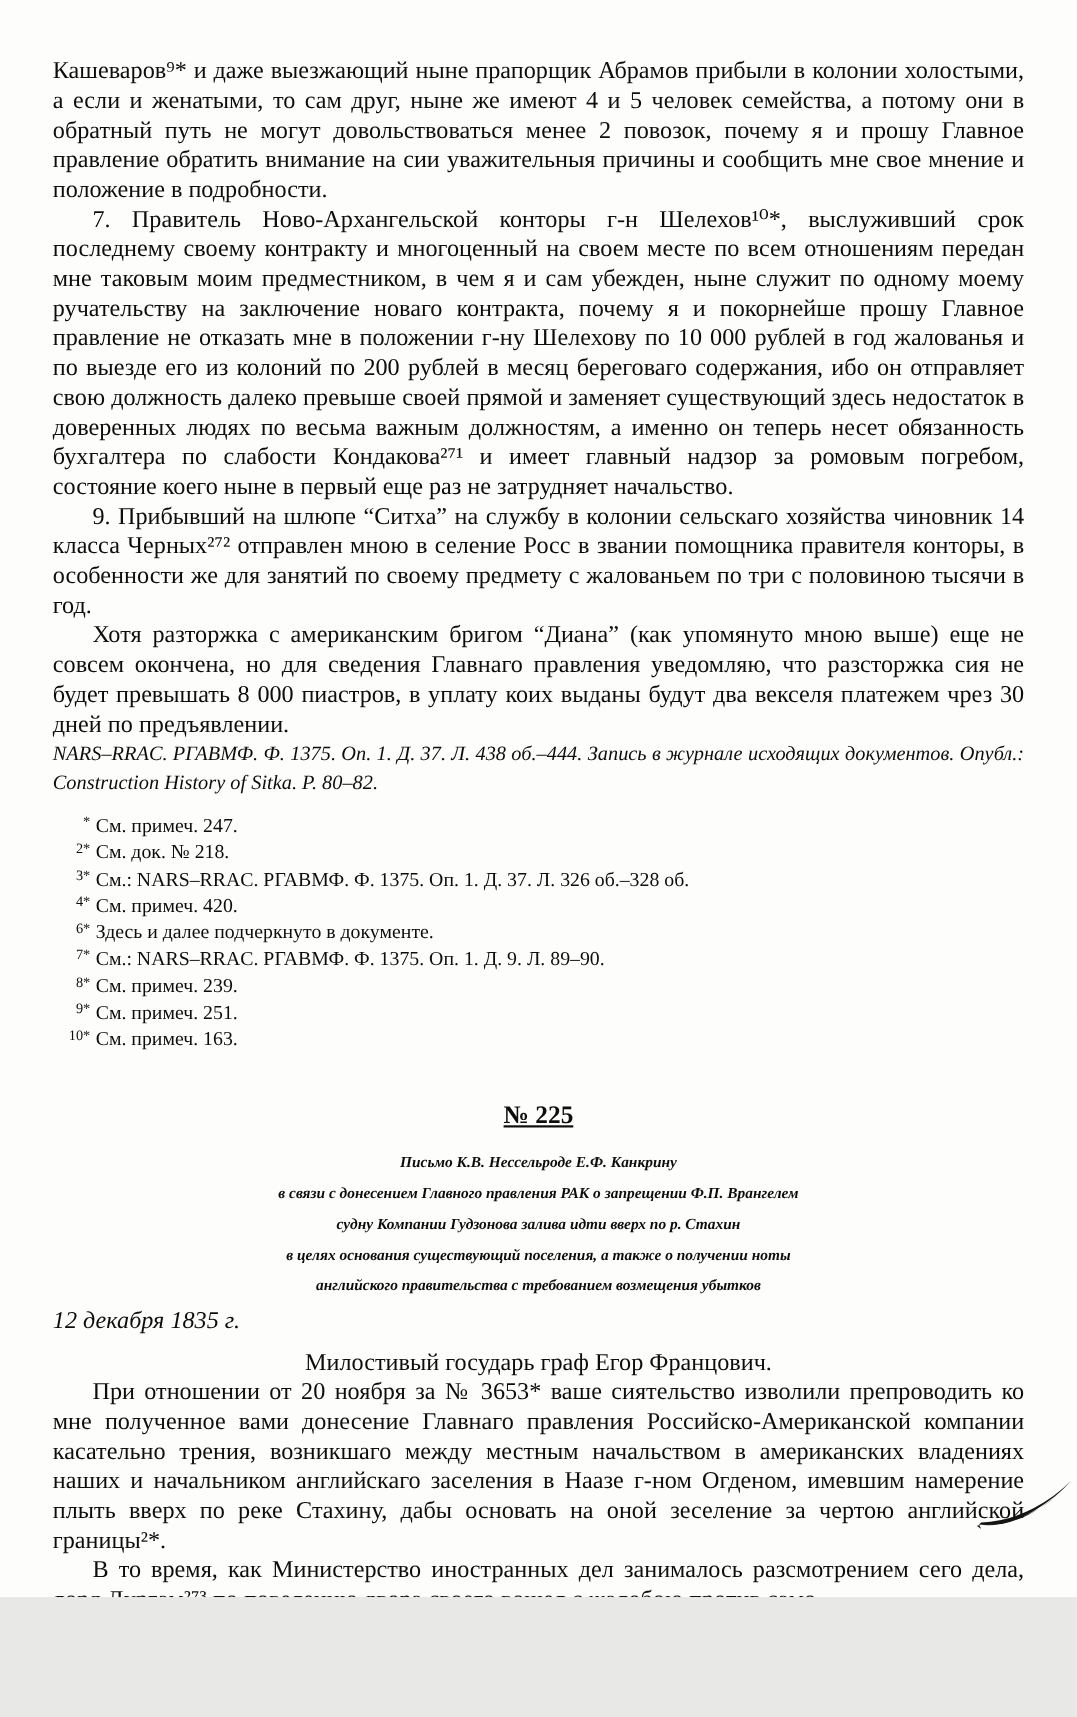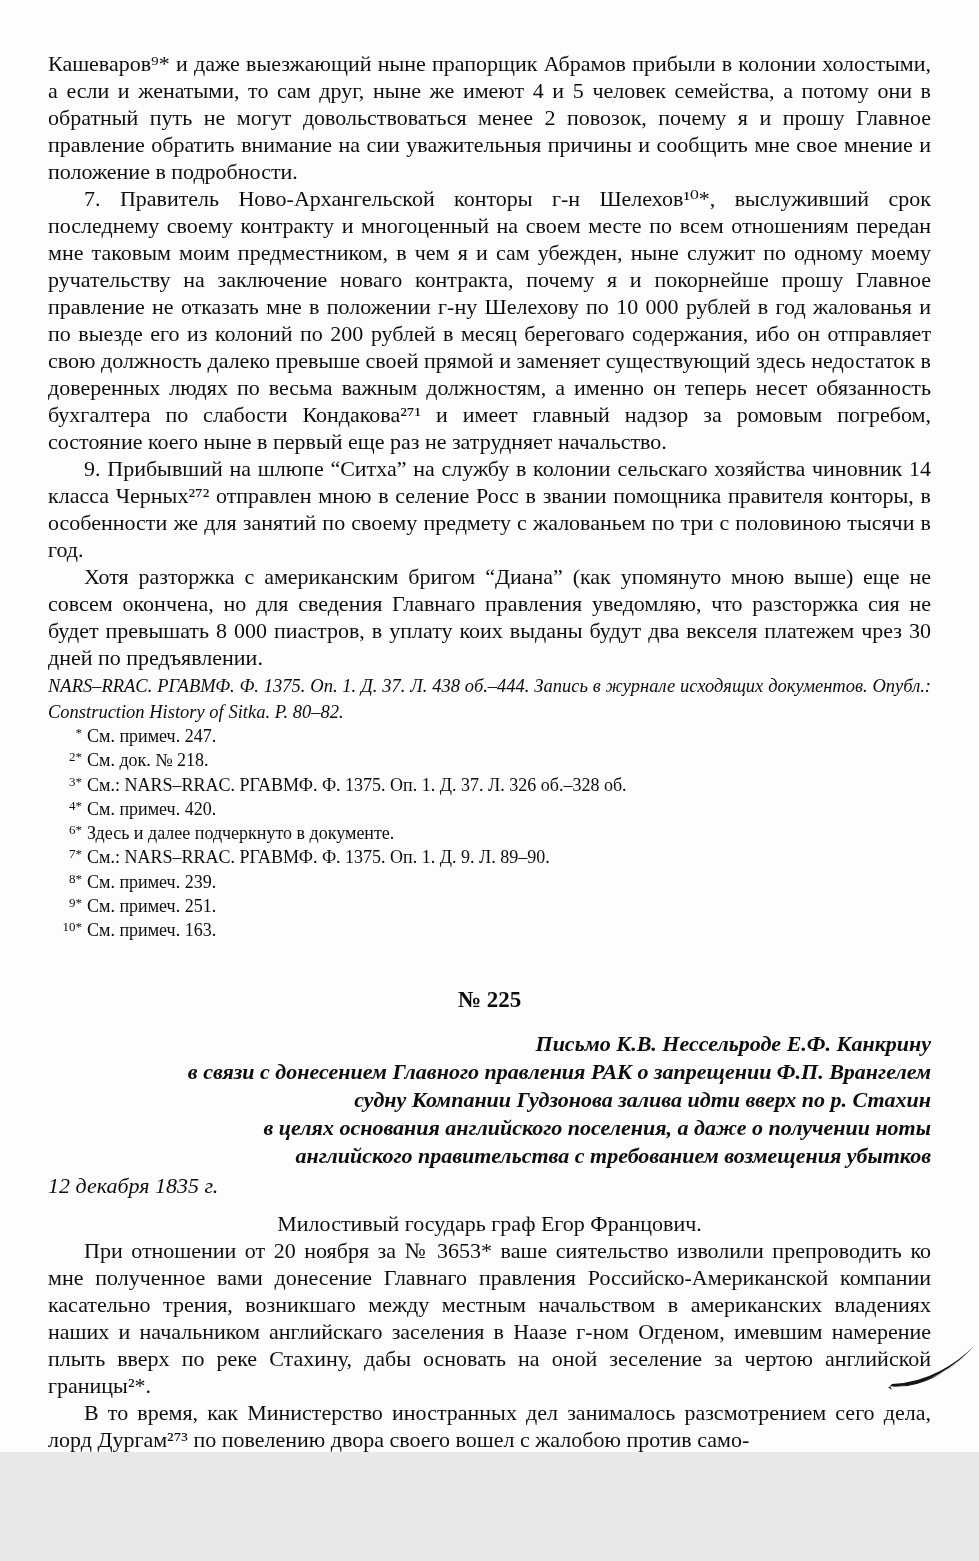--- a/index.html
+++ b/index.html
@@ -22,46 +22,48 @@
   }
   .indent{text-indent:36px;}
   .citation{
     font-size:18.5px;
     line-height:26px;
     font-style:italic;
     text-align:justify;
     margin-top:2px;
   }
   .footnotes{
+    margin-top:14px;
     font-size:18px;
     line-height:22.3px;
   }
   .fn{white-space:nowrap;}
   .fn-marker{
     display:inline-block;
     width:34px;
     text-align:right;
     font-size:13px;
     position:relative;
     top:-5px;
     padding-right:5px;
   }
   .doc-number{
     text-align:center;
     font-weight:bold;
     font-size:23px;
     line-height:28px;
     margin-top:42px;
+    text-decoration:underline;
   }
   .doc-title{
     margin-top:16px;
     font-weight:bold;
     font-style:italic;
-    text-align:right;
-    font-size:22px;
+    text-align:center;
+    font-size:14px;
     line-height:28px;
   }
   .doc-date{
     text-align:left;
     font-style:italic;
     font-size:22px;
     line-height:28px;
     margin-top:2px;
     padding-right:56px;
   }
@@ -106,21 +108,21 @@
     <div class="fn"><span class="fn-marker">9*</span><span>См. примеч. 251.</span></div>
     <div class="fn"><span class="fn-marker">10*</span><span>См. примеч. 163.</span></div>
   </div>
 
   <div class="doc-number">№ 225</div>
 
   <div class="doc-title">
     <div>Письмо К.В. Нессельроде Е.Ф. Канкрину</div>
     <div>в связи с донесением Главного правления РАК о запрещении Ф.П. Врангелем</div>
     <div>судну Компании Гудзонова залива идти вверх по р. Стахин</div>
-    <div>в целях основания английского поселения, а даже о получении ноты</div>
+    <div>в целях основания существующий поселения, а также о получении ноты</div>
     <div>английского правительства с требованием возмещения убытков</div>
   </div>
 
   <div class="doc-date">12 декабря 1835 г.</div>
 
   <div class="salutation">Милостивый государь граф Егор Францович.</div>
 
   <p class="body indent">При отношении от 20 ноября за № 3653* ваше сиятельство изволили препроводить ко мне полученное вами донесение Главнаго правления Российско-Американской компании касательно трения, возникшаго между местным начальством в американских владениях наших и начальником английскаго заселения в Наазе г-ном Огденом, имевшим намерение плыть вверх по реке Стахину, дабы основать на оной зеселение за чертою английской границы²*.</p>
   <p class="body indent">В то время, как Министерство иностранных дел занималось разсмотрением сего дела, лорд Дургам²⁷³ по повелению двора своего вошел с жалобою против само-</p>
 

